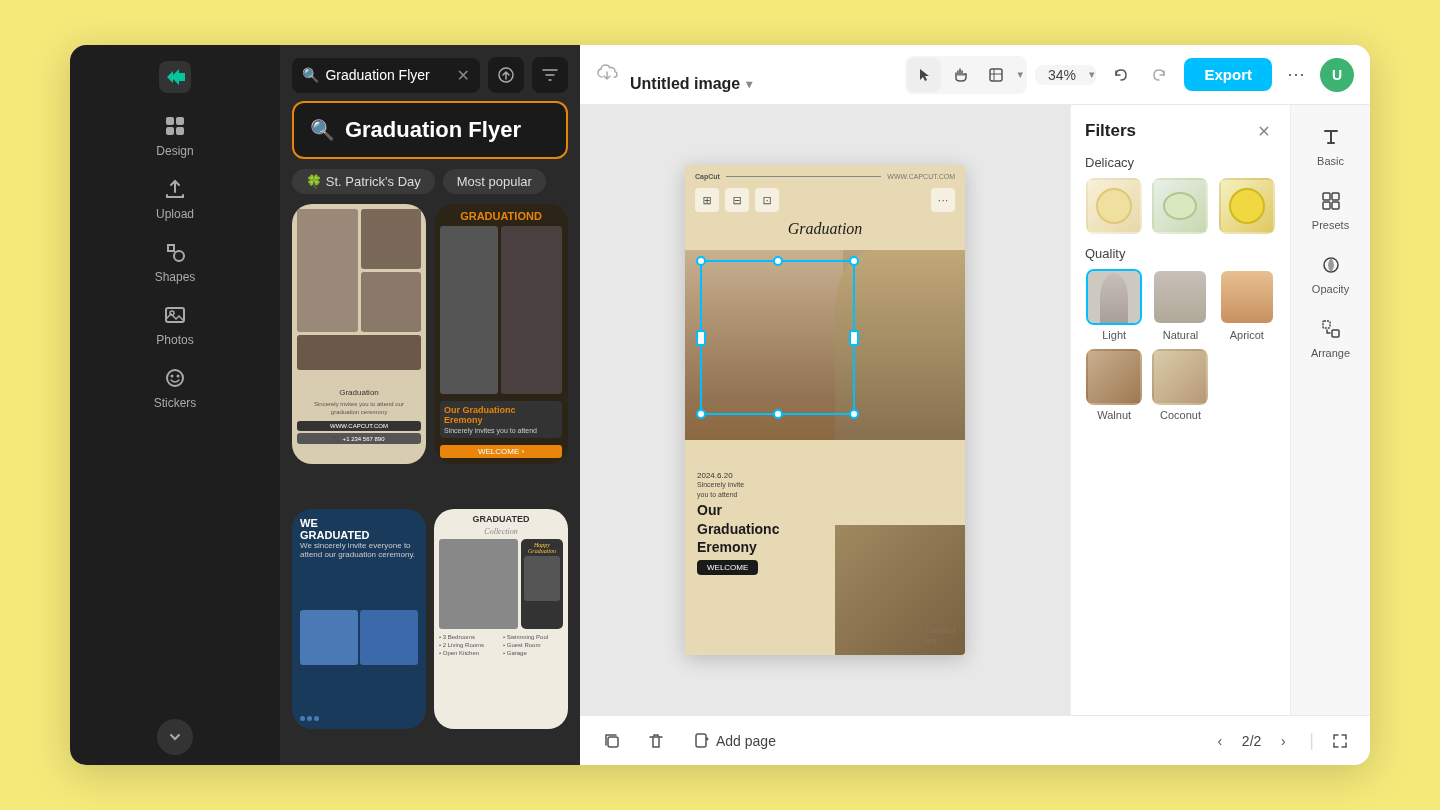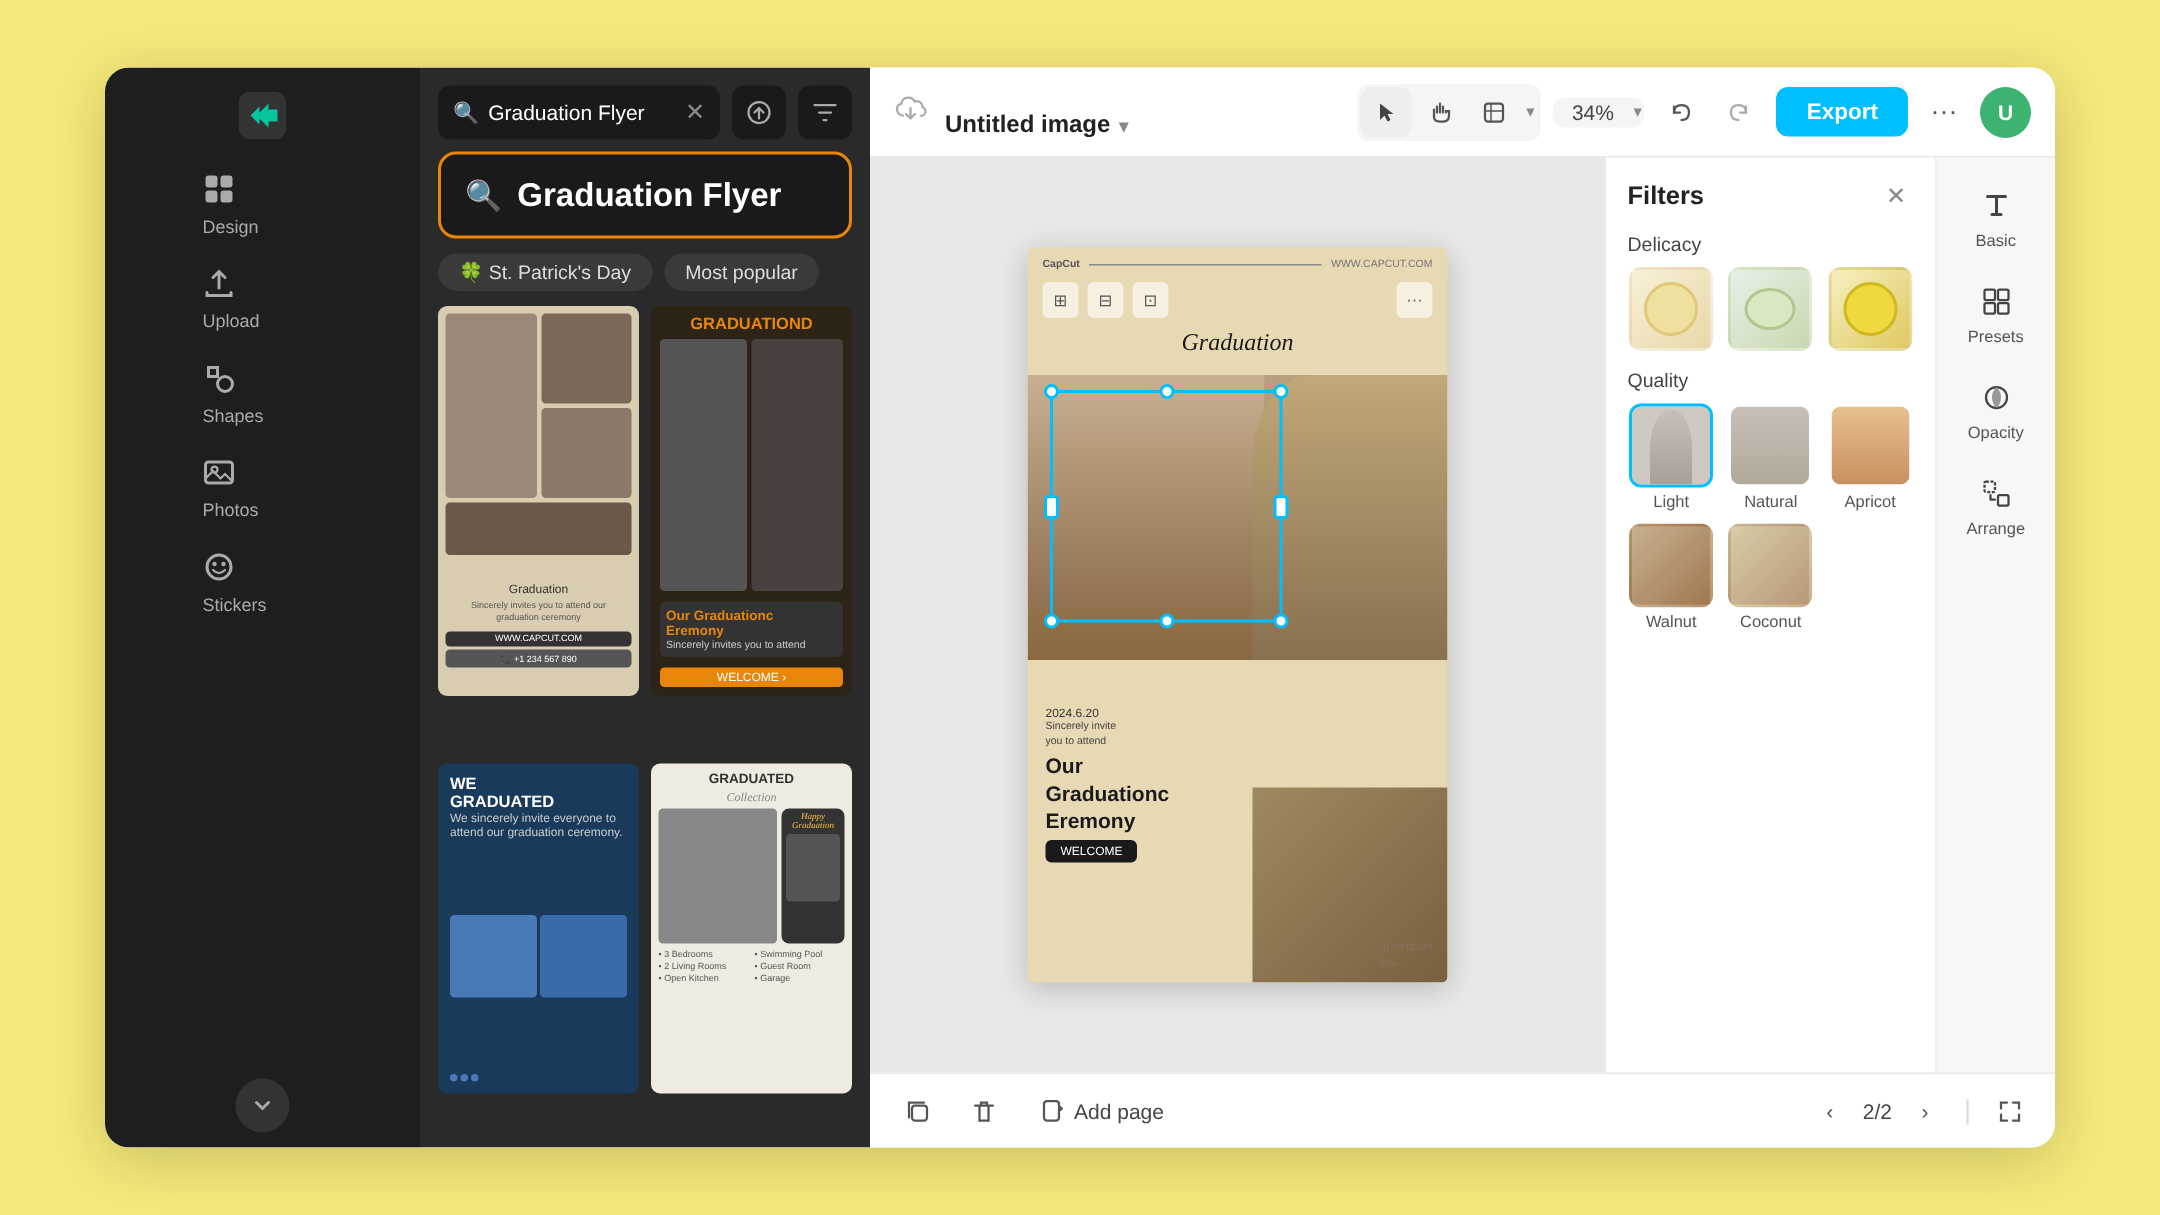--- a/index.html
+++ b/index.html
@@ -45,20 +45,21 @@
     .sidebar-nav {
       display: flex;
       flex-direction: column;
       align-items: center;
       gap: 4px;
       width: 100%;
     }
     .sidebar-item {
       display: flex;
       flex-direction: column;
+      align-items: center;
       gap: 4px;
       padding: 8px 0;
       width: 80px;
       border-radius: 10px;
       cursor: pointer;
       color: #aaa;
       font-size: 12px;
     }
     .sidebar-item svg { width: 22px; height: 22px; }
     .sidebar-bottom {
@@ -167,21 +168,21 @@
     }
     .templates-grid {
       display: grid;
       grid-template-columns: 1fr 1fr;
       gap: 8px;
       padding: 0 12px;
       overflow-y: auto;
       flex: 1;
     }
     .template-card {
-      border-radius: 6px;
+      border-radius: 20px;
       overflow: hidden;
       cursor: pointer;
       background: #333;
       min-height: 130px;
       position: relative;
     }
     .tcard-2 {
       background: #2c2416;
       padding: 6px;
       display: flex;
@@ -916,21 +917,21 @@
 you to attend</div>
             </div>
             <div class="canvas-ceremony-title" style="white-space:pre-line;">Our
 Graduationc
 Eremony</div>
             <div class="canvas-welcome-btn">WELCOME</div>
           </div>
 
           <div class="canvas-second-photo"></div>
 
-          <div class="canvas-footer" style="white-space:pre-line;">Afternoon
+          <div class="canvas-footer" style="white-space:pre-line;">Untitled
 tea.</div>
         </div>
       </div>
 
       <div class="filters-panel">
         <div class="filters-header">
           <span class="filters-title">Filters</span>
           <div class="filters-close">✕</div>
         </div>
         <div>

